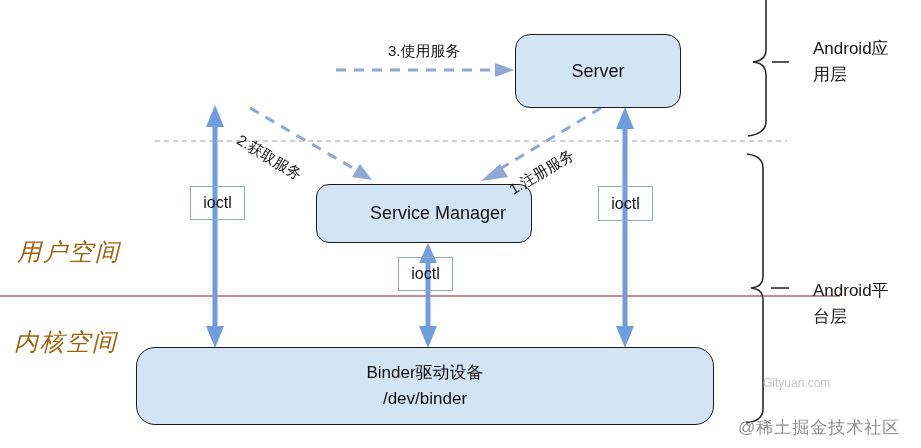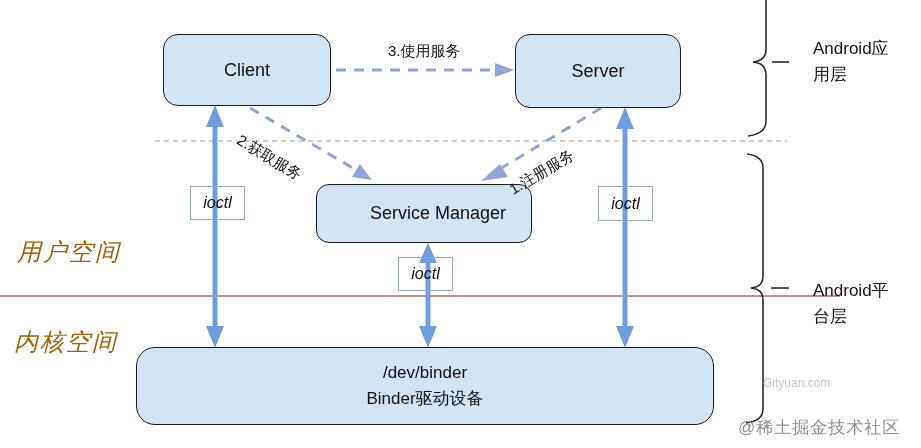--- a/index.html
+++ b/index.html
@@ -15,21 +15,20 @@
     box-sizing:border-box;color:#101010;
   }
   .box-client{left:163px;top:34px;width:168px;height:72px;border-radius:15px;font-size:18px;}
   .box-server{left:515px;top:34px;width:166px;height:74px;border-radius:15px;font-size:18px;}
   .box-sm{left:316px;top:184px;width:216px;height:59px;border-radius:13px;font-size:18px;padding-left:28px;}
   .box-binder{left:136px;top:347px;width:578px;height:78px;border-radius:19px;font-size:17px;line-height:1.55;text-align:center;}
   .ioctl{
     position:absolute;z-index:3;border:1px solid #93a9c6;background:transparent;
     display:flex;align-items:center;justify-content:center;font-size:16px;color:#101010;
     box-sizing:border-box;
-    font-style:italic;
   }
   .ioctl-left{left:190px;top:186px;width:55px;height:34px;}
   .ioctl-mid{left:398px;top:257px;width:55px;height:34px;}
   .ioctl-right{left:598px;top:186px;width:55px;height:35px;}
   .flow-label{position:absolute;z-index:4;font-size:15px;color:#141414;white-space:nowrap;}
   .label-use{left:369px;top:42px;margin-left:19px;}
   .label-get{left:243px;top:131px;transform:rotate(31deg);transform-origin:left top;}
   .label-reg{left:506px;top:183px;transform:rotate(-31deg);transform-origin:left top;}
   .space-label{position:absolute;z-index:4;font-size:24px;color:#a16207;letter-spacing:2px;white-space:nowrap;font-style:italic;}
   .label-user{left:17px;top:236px;}
@@ -88,35 +87,32 @@
       <path d="M 766 0 L 766 49 Q 766 61 753 62 Q 766 63 766 75 L 766 121 Q 766 134 748 136"></path>
       <line x1="772" y1="62" x2="789" y2="62"></line>
     </g>
 
     <g fill="none" stroke="#2a2a2a" stroke-width="1.6">
       <path d="M 747 154 Q 763 156 763 168 L 763 276 Q 763 287 751 288 Q 763 289 763 300 L 763 409 Q 763 421 746 423"></path>
       <line x1="771" y1="288" x2="789" y2="288"></line>
     </g>
   </svg>
 
-  <div class="box box-client">
-    <span>Client</span>
-  </div>
 
   <div class="box box-server">
     <span>Server</span>
   </div>
 
   <div class="box box-sm">
     <span>Service Manager</span>
   </div>
 
   <div class="box box-binder">
+    <span>Binder驱动设备</span>
     <span>/dev/binder</span>
-    <span>Binder驱动设备</span>
   </div>
 
   <div class="ioctl ioctl-left">
     <span>ioctl</span>
   </div>
   <div class="ioctl ioctl-mid">
     <span>ioctl</span>
   </div>
   <div class="ioctl ioctl-right">
     <span>ioctl</span>

